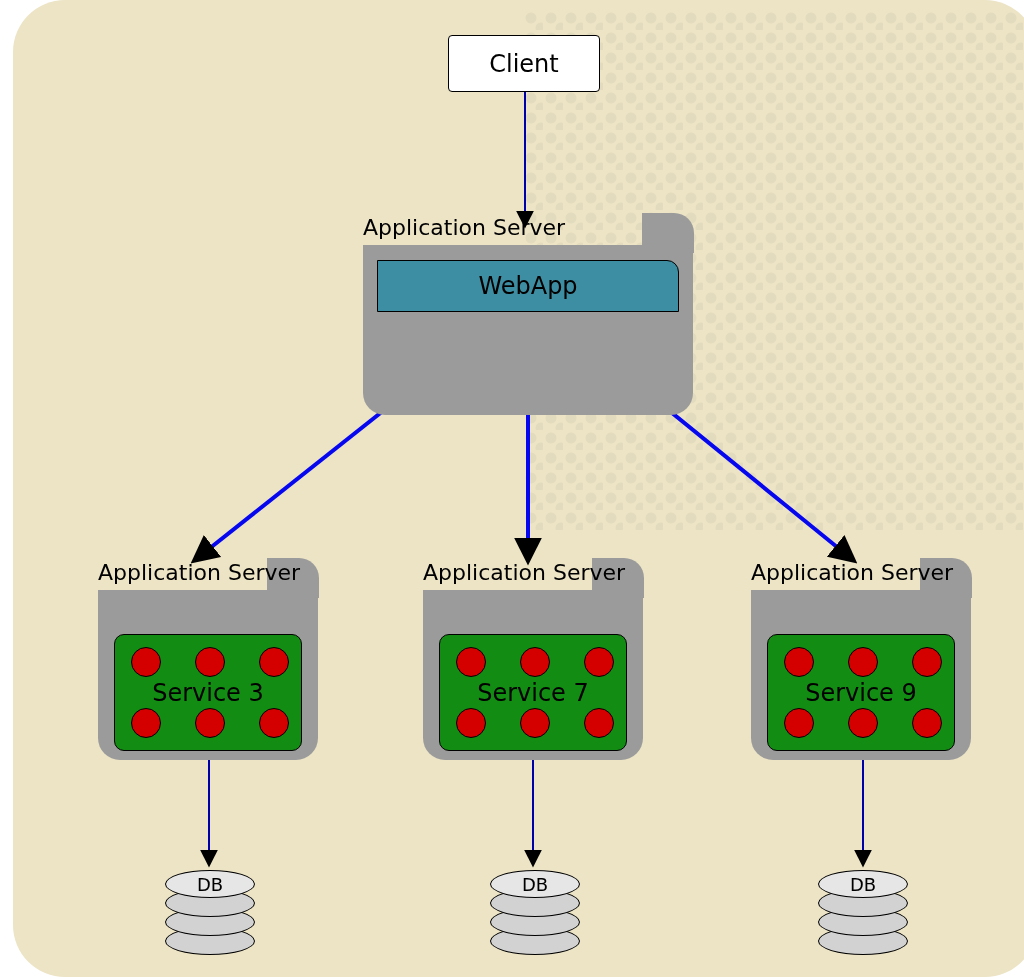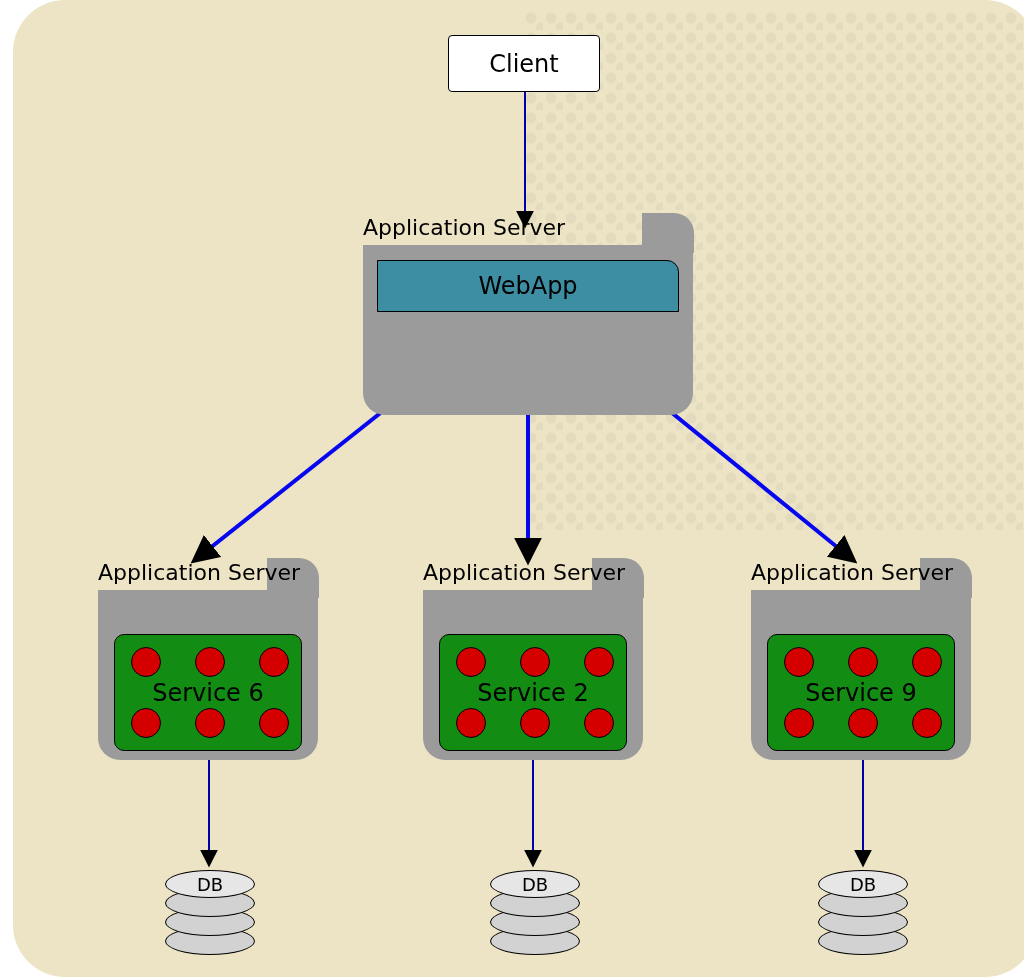--- a/index.html
+++ b/index.html
@@ -142,41 +142,41 @@
     <div class="server-title">Application Server</div>
     <div class="webapp">
       <span>WebApp</span>
     </div>
   </div>
 
   <div class="server sm" style="left:85px;top:590px;">
     <div class="flap"></div>
     <div class="server-title">Application Server</div>
     <div class="chip">
-      <span>Service 6</span>
+      <span>Service 3</span>
       <span class="dot d1"></span>
       <span class="dot d2"></span>
       <span class="dot d3"></span>
       <span class="dot d4"></span>
       <span class="dot d5"></span>
       <span class="dot d6"></span>
     </div>
   </div>
   <div class="db" style="left:152px;top:870px;">
     <div class="top">DB</div>
     <div class="ring r3"></div>
     <div class="ring r2"></div>
     <div class="ring r1"></div>
   </div>
 
   <div class="server sm" style="left:410px;top:590px;">
     <div class="flap"></div>
     <div class="server-title">Application Server</div>
     <div class="chip">
-      <span>Service 2</span>
+      <span>Service 7</span>
       <span class="dot d1"></span>
       <span class="dot d2"></span>
       <span class="dot d3"></span>
       <span class="dot d4"></span>
       <span class="dot d5"></span>
       <span class="dot d6"></span>
     </div>
   </div>
   <div class="db" style="left:477px;top:870px;">
     <div class="top">DB</div>

